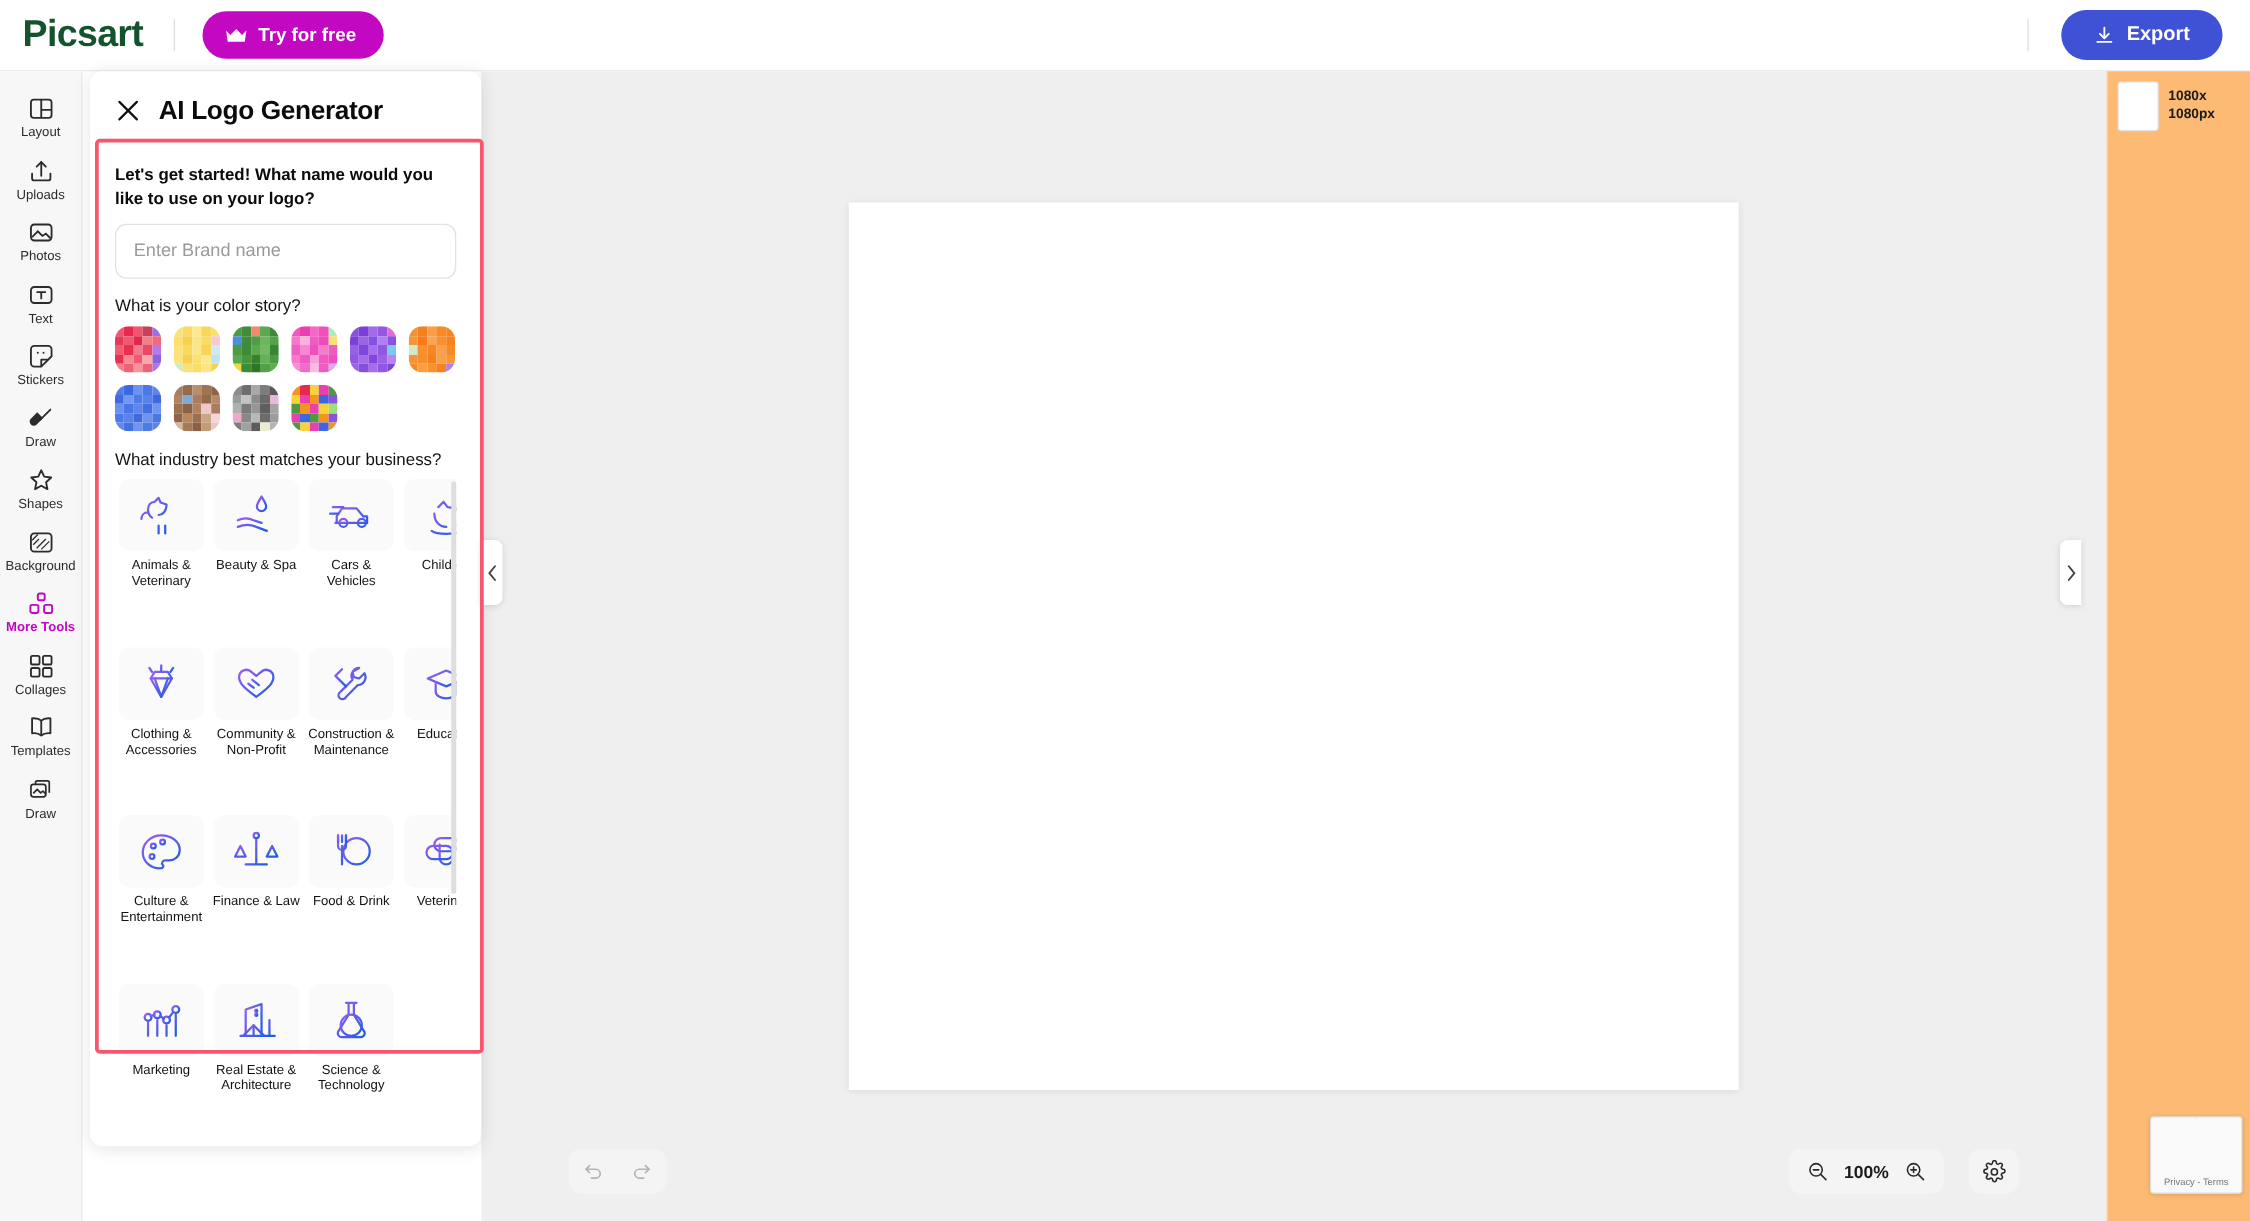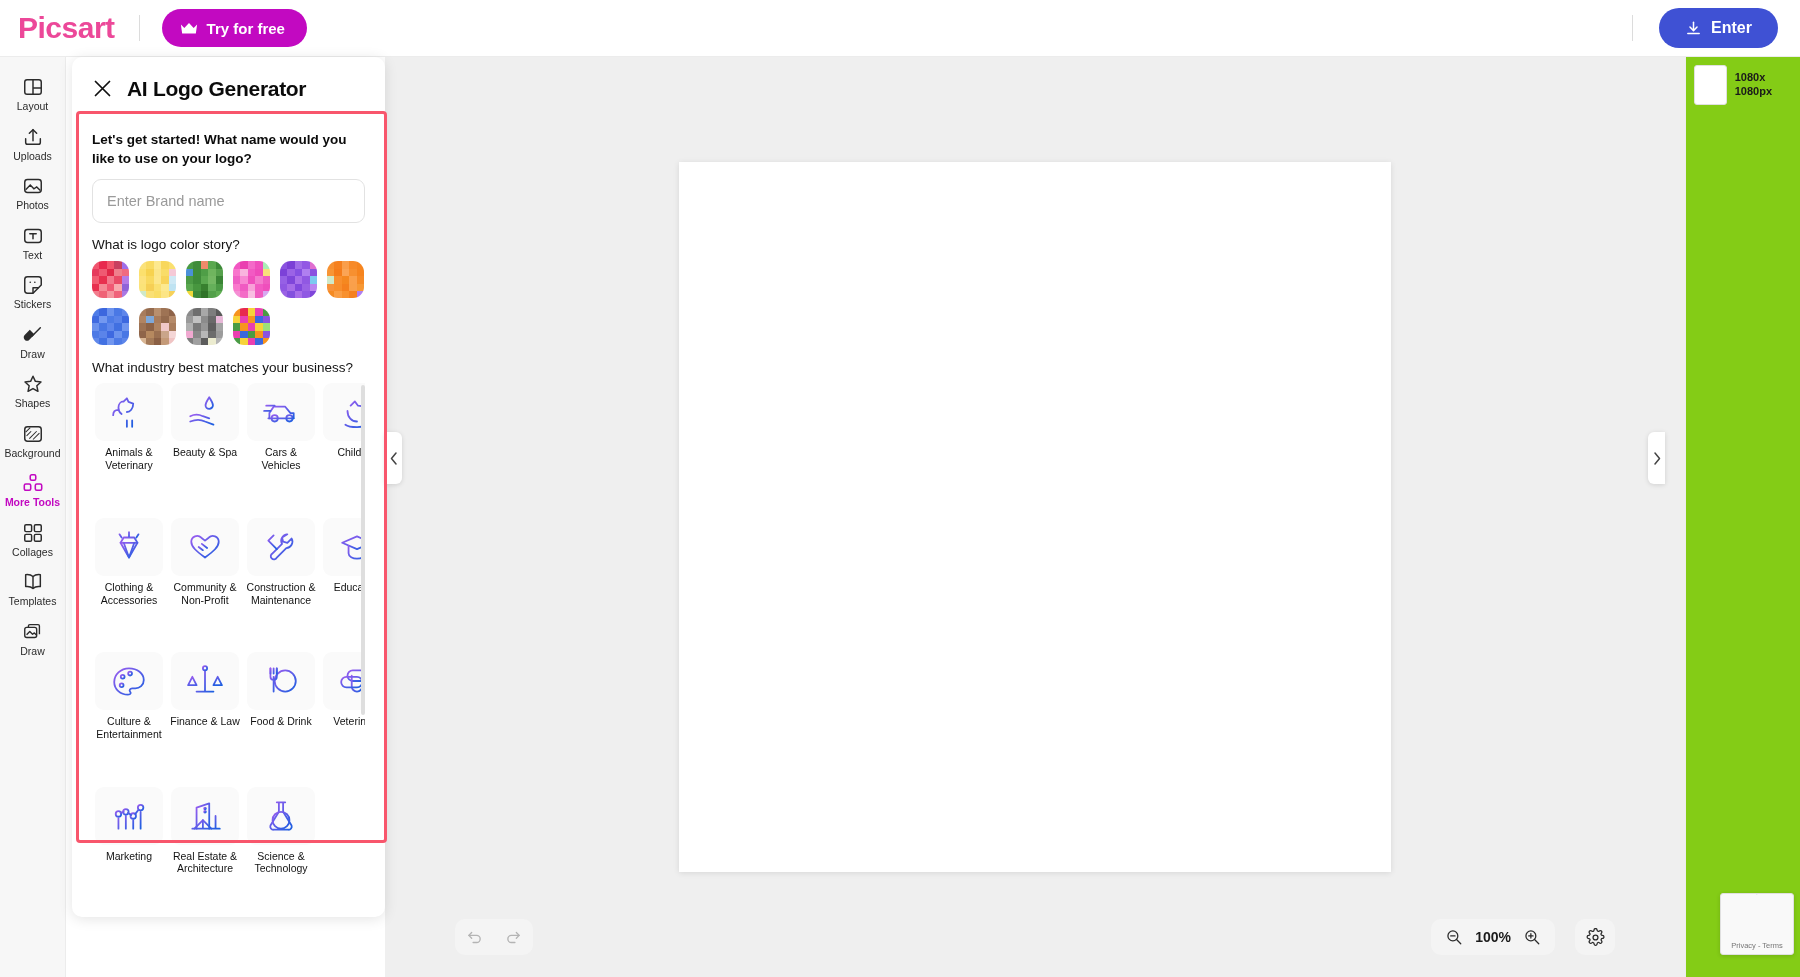--- a/index.html
+++ b/index.html
@@ -11,21 +11,21 @@
   #app { position: relative; width: 1800px; height: 977px; background: #fff; }
 
   
   .topbar {
     position: absolute; left: 0; top: 0; width: 1800px; height: 57px;
     background: #ffffff; display: flex; align-items: center;
     border-bottom: 1px solid #ececec;
   }
   .brand-logo {
     margin-left: 18px; font-size: 30px; font-weight: 700; letter-spacing: -0.5px;
-    color: #ec4899; font-family: "Liberation Sans", sans-serif;
+    color: #14532d; font-family: "Liberation Sans", sans-serif;
   }
   .top-divider { width: 1px; height: 26px; background: #dcdcdc; margin: 0 22px 0 24px; }
   .try-free-btn {
     display: flex; align-items: center; gap: 9px;
     background: #c209c1; color: #fff; border: none; border-radius: 24px;
     height: 38px; padding: 0 22px 0 18px; font-size: 15px; font-weight: 700;
     cursor: pointer; font-family: "Liberation Sans", sans-serif;
   }
   .crown { width: 18px; height: 13px; display: block; }
   .top-right { margin-left: auto; display: flex; align-items: center; }
@@ -141,21 +141,21 @@
     position: absolute; top: 432px; width: 17px; height: 52px;
     background: #fff; display: flex; align-items: center; justify-content: center;
     box-shadow: 0 1px 5px rgba(0,0,0,.13); cursor: pointer; z-index: 20;
   }
   .arrow-left { left: 385px; border-radius: 0 6px 6px 0; }
   .arrow-right { left: 1648px; border-radius: 6px 0 0 6px; }
 
   
   .rightbar {
     position: absolute; right: 0; top: 57px; width: 115px; height: 920px;
-    background: #84cc16; border-left: 1px solid #ececec; padding: 8px 8px 0;
+    background: #fdba74; border-left: 1px solid #ececec; padding: 8px 8px 0;
   }
   .page-thumb-row { display: flex; align-items: center; gap: 8px; }
   .page-thumb {
     width: 40px; height: 40px; background: #fff;
     border: 1px solid #e0e0e0; border-radius: 3px;
   }
   .page-dim { font-size: 11px; font-weight: 700; color: #1a1a1a; line-height: 1.25; }
 
   
   .undo-redo {
@@ -200,21 +200,21 @@
       <span>Try for free</span>
     </button>
     <div class="top-right">
       <div class="top-divider-2"></div>
       <button class="export-btn">
         <svg width="17" height="17" viewBox="0 0 24 24" fill="none" stroke="#fff" stroke-width="2.1" stroke-linecap="round" stroke-linejoin="round">
           <path d="M12 3v11"></path>
             <path d="M7 10l5 5 5-5"></path>
             <path d="M4 19h16"></path>
         </svg>
-        <span>Enter</span>
+        <span>Export</span>
       </button>
     </div>
   </div>
 
   <div class="rail">
 
     <div class="rail-item">
       <svg width="22" height="22" viewBox="0 0 24 24" fill="none" stroke="#2b2b2b" stroke-width="1.6">
         <rect x="3" y="4" width="18" height="16" rx="2.5"></rect>
           <path d="M12 4v16M12 13h9"></path>
@@ -345,21 +345,21 @@
         <path d="M4 4l16 16M20 4L4 20"></path>
       </svg>
       <div class="panel-title">AI Logo Generator</div>
     </div>
 
     <div class="panel-body">
       <div class="q-strong">Let's get started! What name would you like to use on your logo?</div>
 
       <input class="brand-input" type="text" placeholder="Enter Brand name" style="">
 
-      <div class="q-normal">What is logo color story?</div>
+      <div class="q-normal">What is your color story?</div>
       <div class="swatches" id="swatches">
           <div class="swatch">
             <i style="background: rgb(240, 84, 110);"></i>
             <i style="background: rgb(232, 41, 78);"></i>
             <i style="background: rgb(242, 85, 107);"></i>
             <i style="background: rgb(200, 64, 95);"></i>
             <i style="background: rgb(160, 110, 232);"></i>
             <i style="background: rgb(230, 58, 92);"></i>
             <i style="background: rgb(239, 90, 114);"></i>
             <i style="background: rgb(224, 40, 72);"></i>

